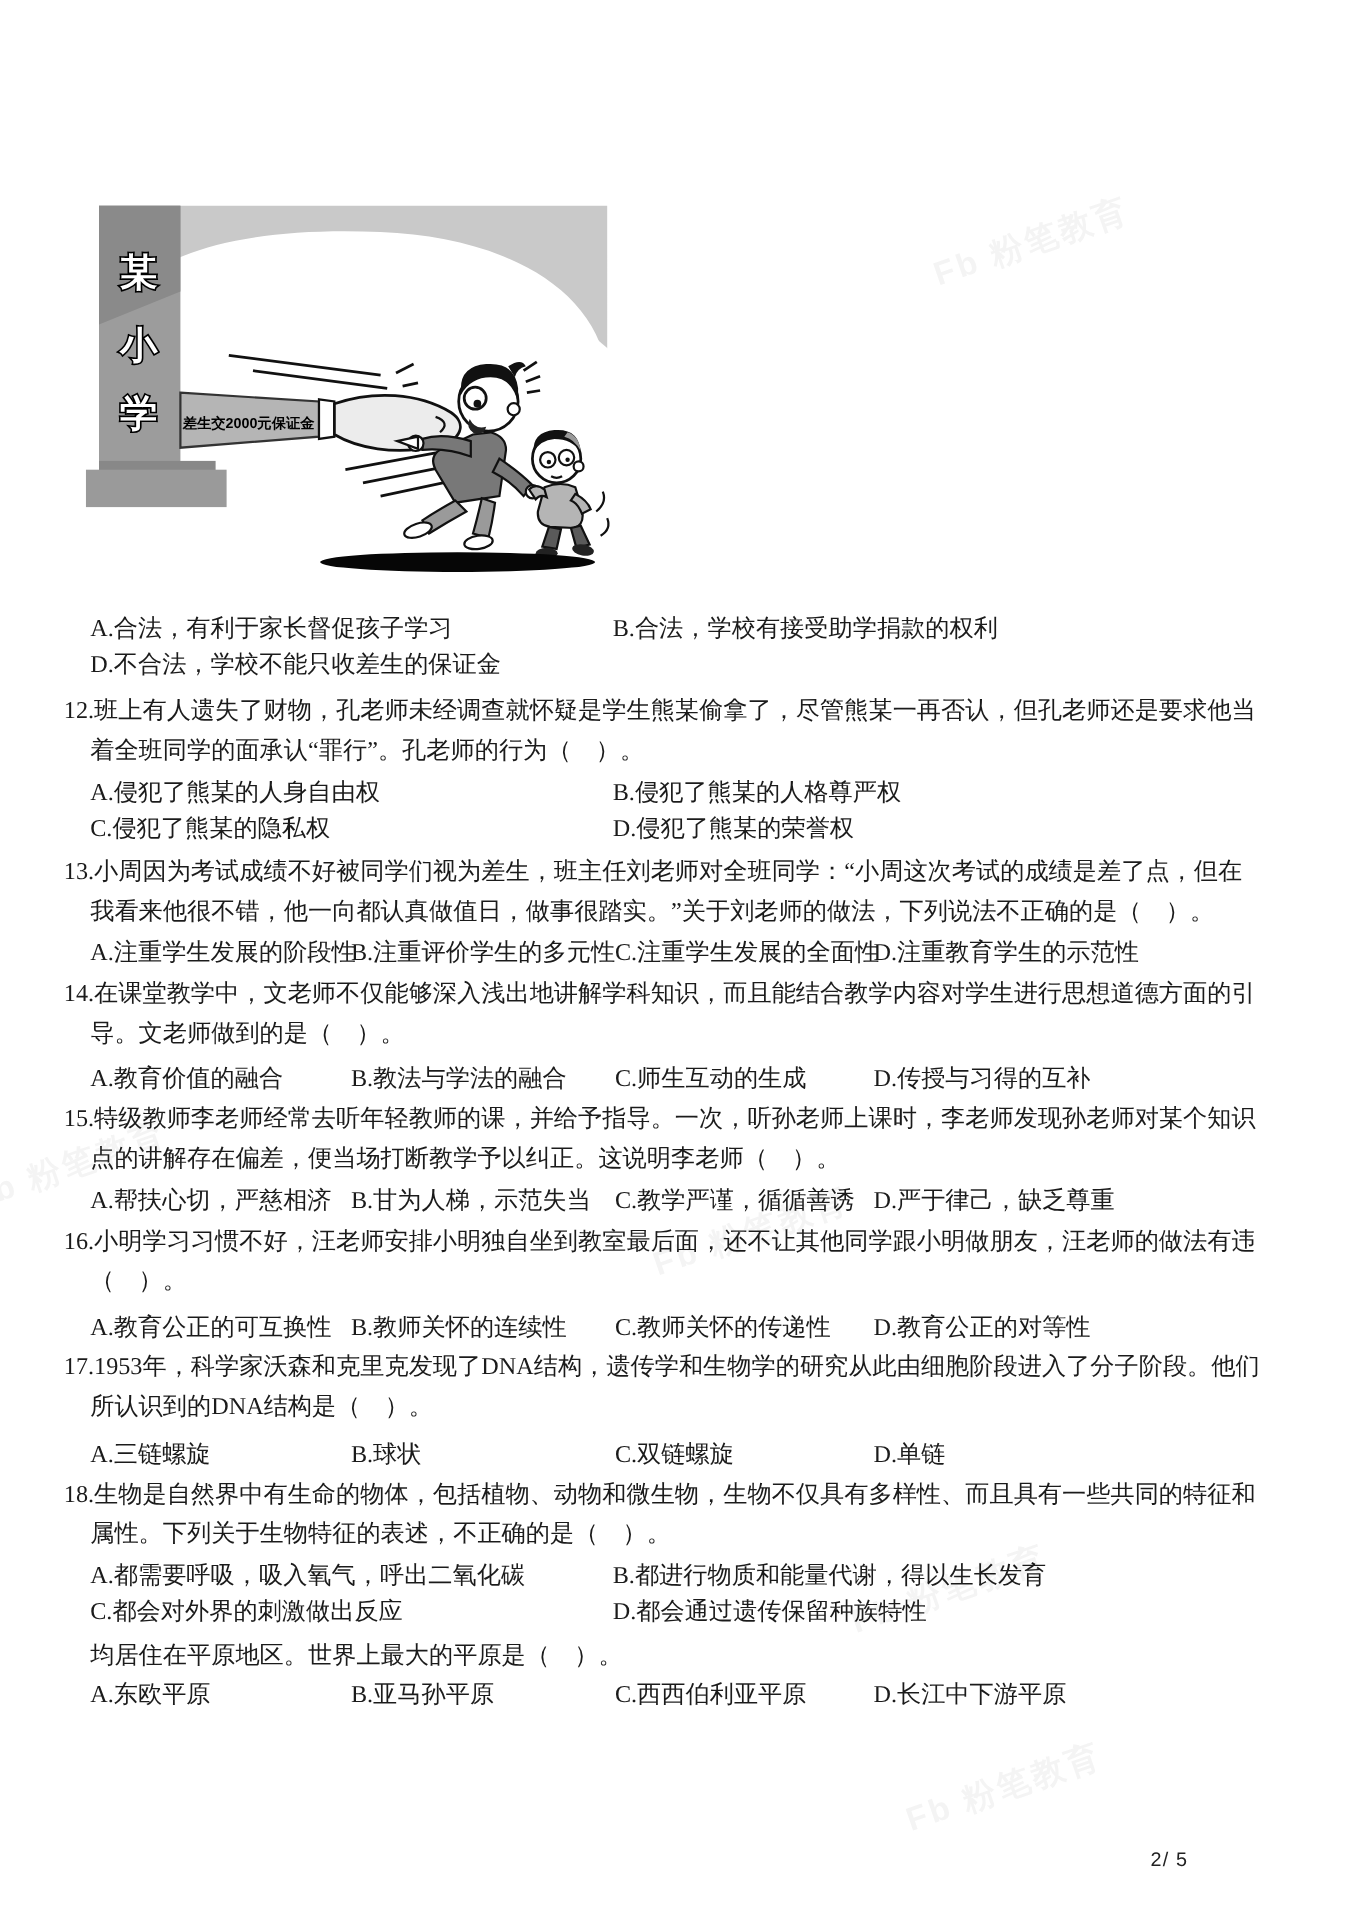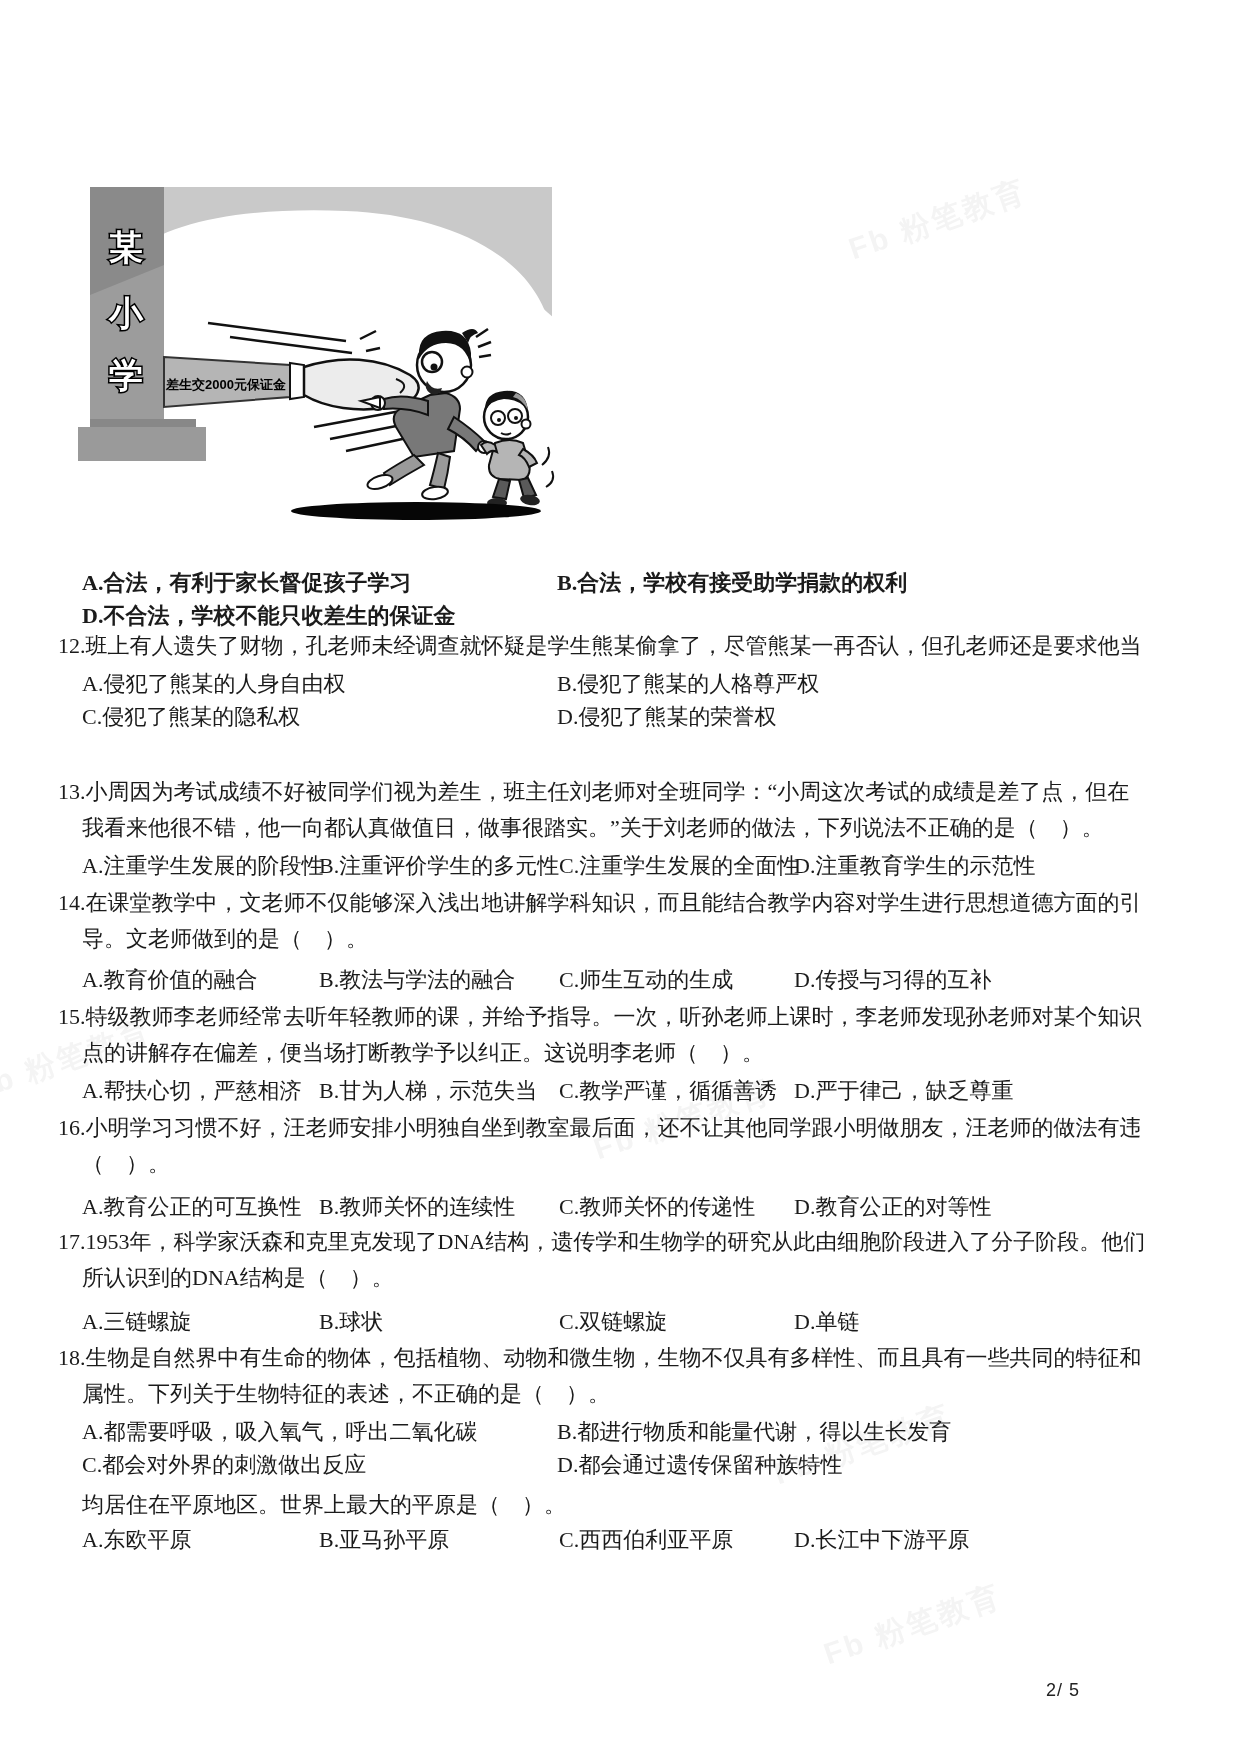--- a/index.html
+++ b/index.html
@@ -129,29 +129,30 @@
       <path d="M464,300 q10,-8 6,-18"></path>
           <path d="M468,322 q10,-6 6,-16"></path>
     </g>
   </g>
 
   <ellipse cx="338" cy="346" rx="125" ry="9" fill="#060606"></ellipse>
 </svg>
 </div>
 
 <section class="q" style="top:554px">
-  <div class="opts cols2" style="margin-top:12px;font-weight:bold;">
+  <div class="opts cols2" style="margin-top:0;">
     <div class="opt">A.合法，有利于家长督促孩子学习</div>
     <div class="opt">B.合法，学校有接受助学捐款的权利</div>
     <div class="opt">D.不合法，学校不能只收差生的保证金</div>
   </div>
 </section>
 
 <section class="q" style="top:628px">
   <div class="line"><span>12.</span><span>班上有人遗失了财物，孔老师未经调查就怀疑是学生熊某偷拿了，尽管熊某一再否认，但孔老师还是要求他当</span></div>
+  <div class="line cont">着全班同学的面承认“罪行”。孔老师的行为（　）。</div>
   <div class="opts cols2">
     <div class="opt">A.侵犯了熊某的人身自由权</div>
     <div class="opt">B.侵犯了熊某的人格尊严权</div>
     <div class="opt">C.侵犯了熊某的隐私权</div>
     <div class="opt">D.侵犯了熊某的荣誉权</div>
   </div>
 </section>
 
 <section class="q" style="top:774px">
   <div class="line"><span>13.</span><span>小周因为考试成绩不好被同学们视为差生，班主任刘老师对全班同学：“小周这次考试的成绩是差了点，但在</span></div>

